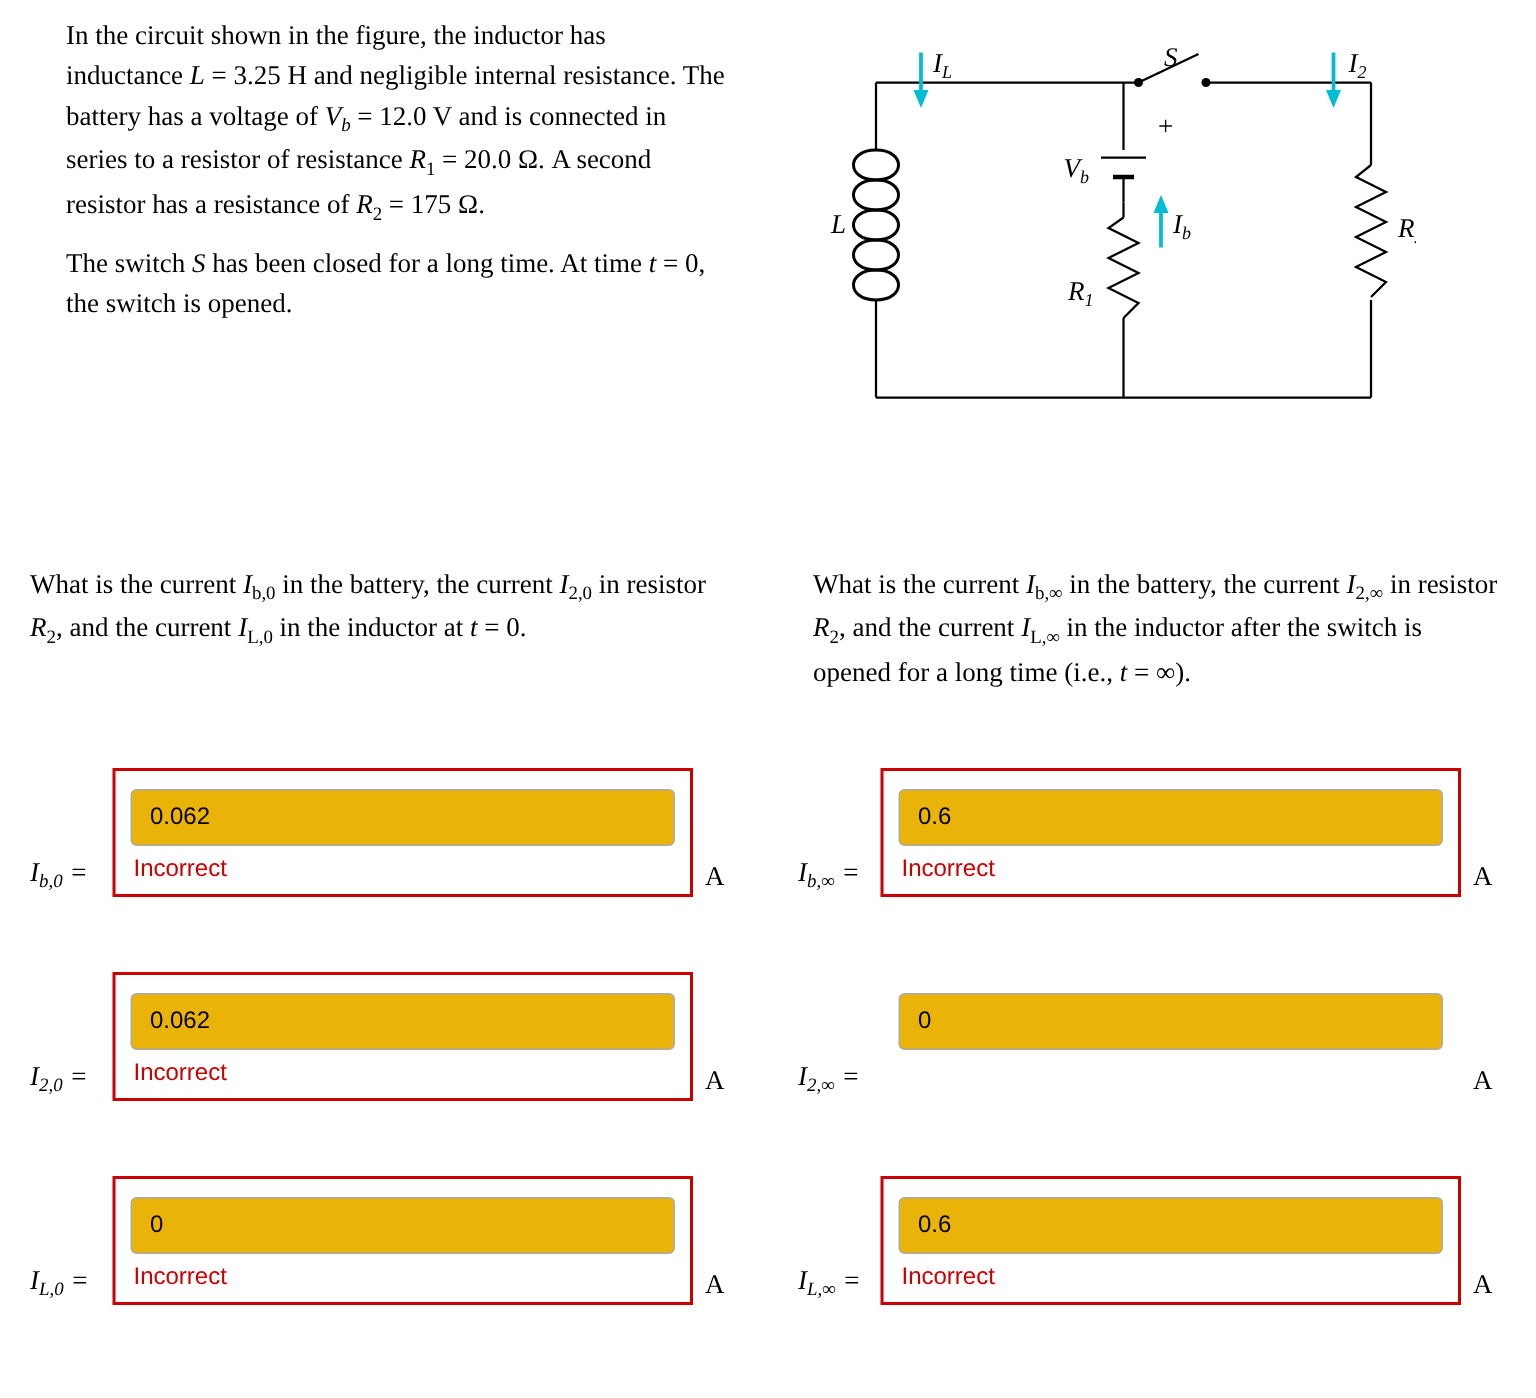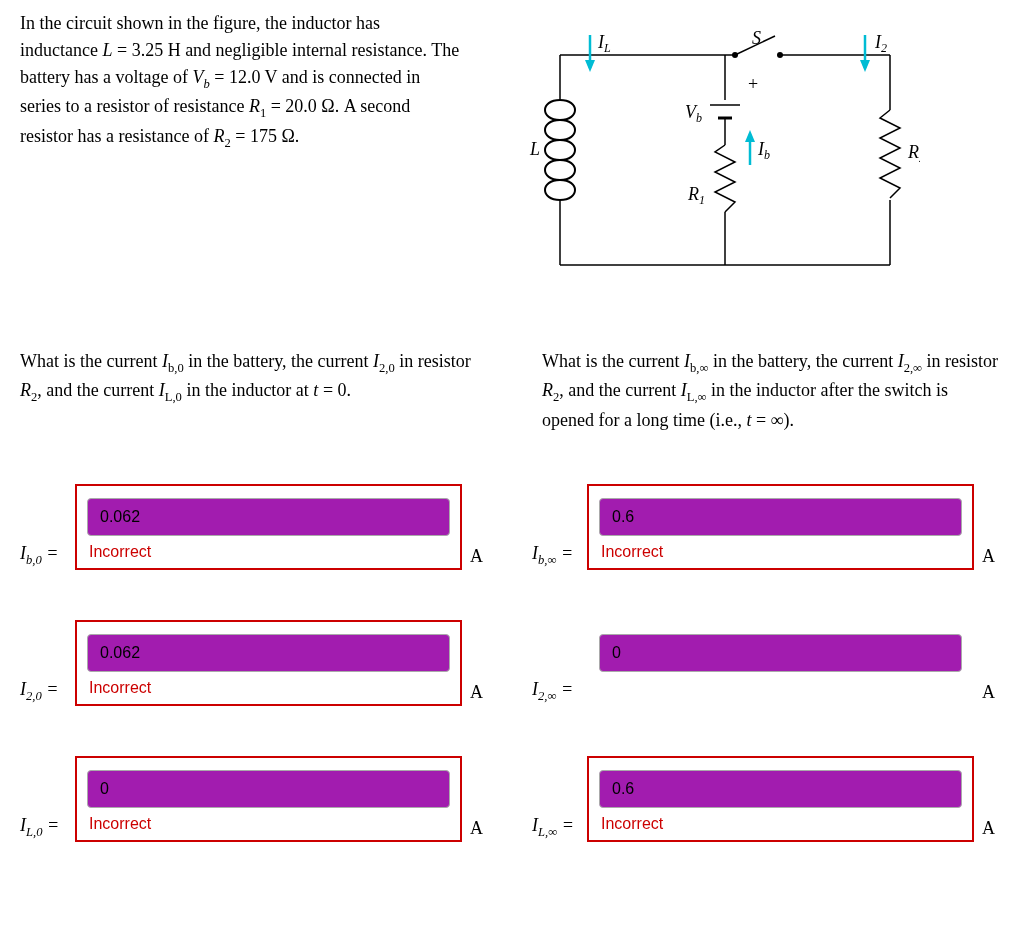--- a/index.html
+++ b/index.html
@@ -9,35 +9,36 @@
       color: #000;
       background: #fff;
       width: 1024px;
       padding: 10px 20px;
       line-height: 1.5;
     }
     .top-section {
       display: flex;
       gap: 40px;
       margin-bottom: 50px;
+      margin-left: 24px;
     }
     .problem-text {
       flex: 0 0 440px;
     }
     .problem-text p { margin-bottom: 6px; }
     .circuit-diagram {
       flex: 1;
       padding-top: 20px;
     }
     .questions-row {
       display: flex;
       gap: 60px;
       margin-bottom: 50px;
     }
-    .question-col { flex: 1; }
+    .question-col { flex: 1; margin-top: 28px; }
     .answer-columns {
       display: flex;
       gap: 40px;
     }
     .answer-col {
       flex: 1;
       display: flex;
       flex-direction: column;
       gap: 50px;
     }
@@ -56,21 +57,21 @@
     }
     .answer-box {
       border: 2px solid #c00;
       padding: 12px 10px 2px 10px;
     }
     .answer-box.nobord {
       border: 2px solid transparent;
     }
     .answer-input {
       width: 100%;
-      background: #a21caf;
+      background: #eab308;
       border: 1px solid #aaa;
       border-radius: 4px;
       padding: 9px 12px;
       font-size: 16px;
       font-family: Arial, sans-serif;
     }
     .feedback {
       color: #c00;
       font-family: Arial, sans-serif;
       font-size: 16px;
@@ -83,20 +84,21 @@
     }
     sub { font-size: 0.7em; }
     .ital { font-style: italic; }
   </style>
 </head>
 <body>
 
 <div class="top-section">
   <div class="problem-text">
     <p>In the circuit shown in the figure, the inductor has inductance <span class="ital">L</span> = 3.25 H and negligible internal resistance. The battery has a voltage of <span class="ital">V<sub>b</sub></span> = 12.0 V and is connected in series to a resistor of resistance <span class="ital">R</span><sub>1</sub> = 20.0 Ω. A second resistor has a resistance of <span class="ital">R</span><sub>2</sub> = 175 Ω.</p>
+    <p style="margin-top:10px;">The switch <span class="ital">S</span> has been closed for a long time. At time <span class="ital">t</span> = 0, the switch is opened.</p>
   </div>
   <div class="circuit-diagram">
     <svg width="420" height="260" viewBox="0 0 420 260">
 
       <g stroke="#000" stroke-width="1.5" fill="none">
 
         <line x1="60" y1="25" x2="235" y2="25"></line>
 
         <line x1="280" y1="25" x2="390" y2="25"></line>
 

